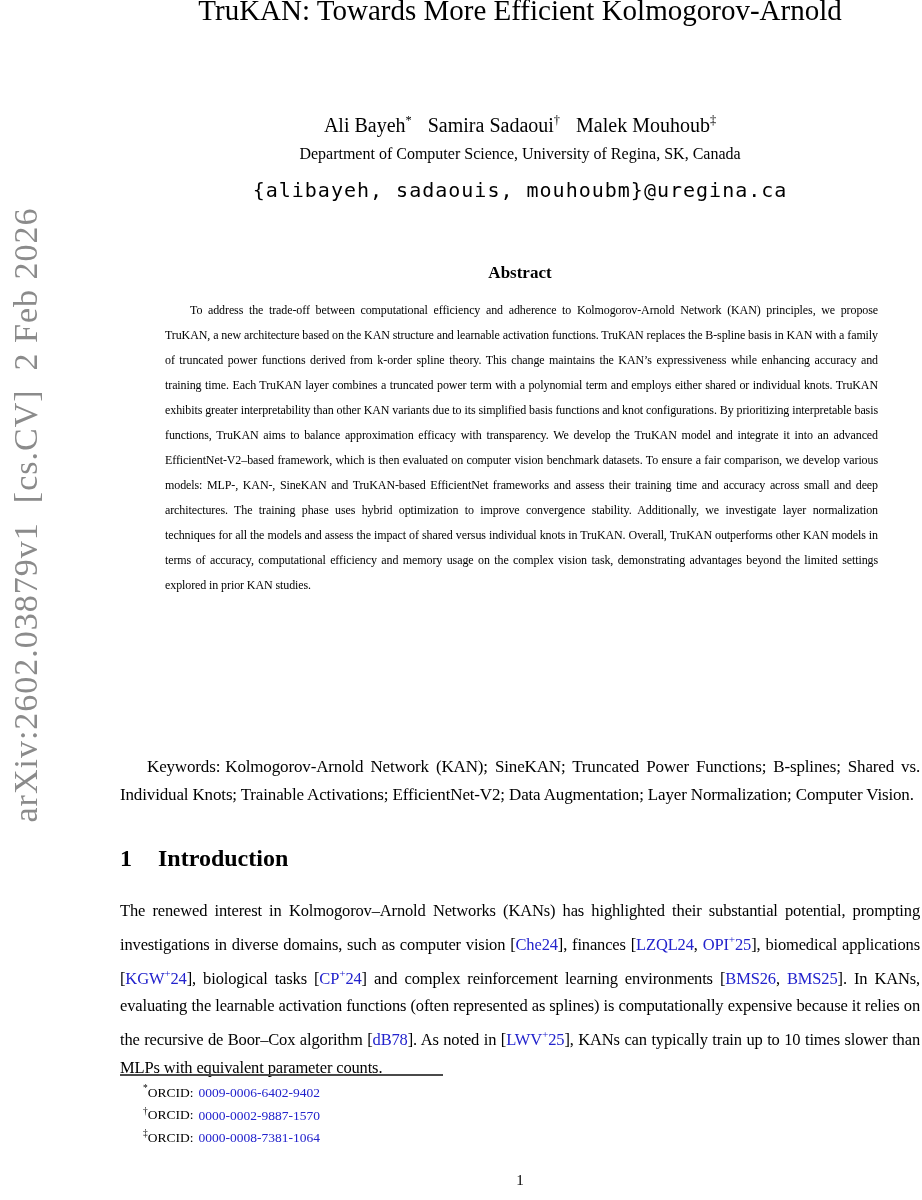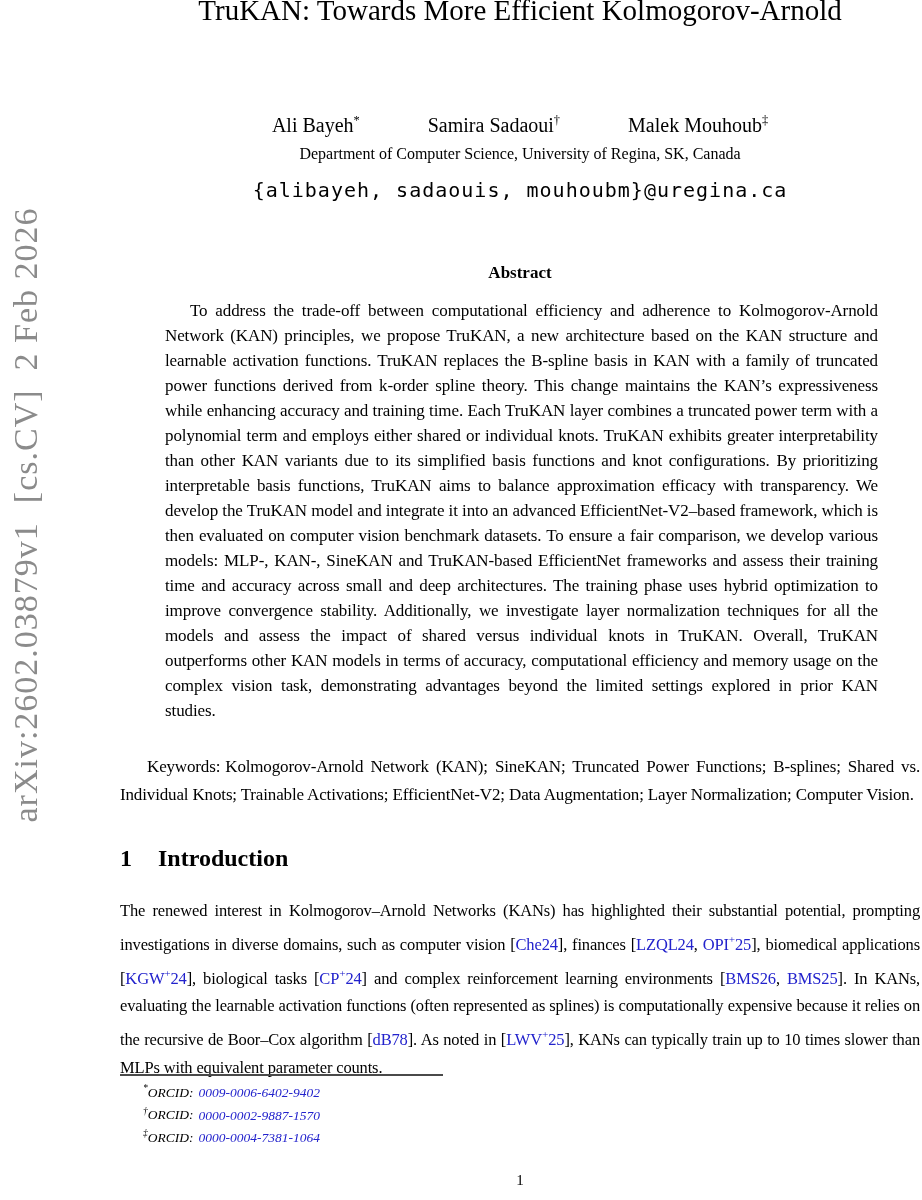--- a/index.html
+++ b/index.html
@@ -13,40 +13,40 @@
     transform: translate(-50%, -50%) rotate(-90deg);
     white-space: pre; font-size: 34px; letter-spacing: 1px;
     color: var(--watermark-gray, #8b8b8b);
   }
   .title {
     position: absolute; left: 120px; top: -14px; width: 800px;
     text-align: center; font-size: 29px; line-height: 48px; color: #000;
   }
   .authors {
     position: absolute; left: 120px; top: 105px; width: 800px;
-    display: flex; justify-content: center; gap: 68px;
+    display: flex; justify-content: center; gap: 16px;
     font-size: 20px; line-height: 30px; color: #000;
   }
   .author sup { font-size: 62%; }
   .affiliation {
     position: absolute; left: 120px; top: 139px; width: 800px;
     text-align: center; font-size: 16px; line-height: 30px; color: #000;
   }
   .email {
     position: absolute; left: 120px; top: 176px; width: 800px;
     text-align: center; font-family: "DejaVu Sans Mono", monospace;
     font-size: 20px; letter-spacing: 1px; line-height: 28px; color: #000;
   }
   .abstract-head {
     position: absolute; left: 120px; top: 263px; width: 800px;
     text-align: center; font-weight: bold; font-size: 17px; color: #000;
   }
   .abstract-body {
     position: absolute; left: 165px; top: 298px; width: 713px;
-    font-size: 17px; line-height: 25px; text-align: justify;
+    font-size: 12px; line-height: 25px; text-align: justify;
     text-indent: 25px; letter-spacing: -0.1px; color: #000;
   }
   .keywords {
     position: absolute; left: 120px; top: 753px; width: 800px;
     font-size: 17px; line-height: 28px; text-align: justify;
     text-indent: 27px; letter-spacing: -0.15px; color: #000;
   }
   .keywords .kw-label { margin-right: 5px; }
   .section-head {
     position: absolute; left: 120px; top: 845px; width: 800px;
@@ -61,21 +61,21 @@
   .intro sup { font-size: 68%; }
   .cite { color: var(--link-blue, #2222cc); }
   .footnote-rule {
     position: absolute; left: 120px; top: 1074px; width: 323px; height: 2px;
     background: var(--rule-gray, #4a4a4a);
   }
   .footnotes {
     position: absolute; left: 120px; top: 1079px; width: 790px;
     font-size: 13.5px; line-height: 19px; color: #000;
   }
-  .footnote { padding-left: 23px; font-style: italic; }
+  .footnote { padding-left: 23px; }
   .footnote sup { font-size: 70%; }
   .footnote .fn-label { margin-right: 5px; }
   .page-num {
     position: absolute; left: 120px; top: 1172px; width: 800px;
     text-align: center; font-size: 15px; color: #000;
   }
 </style>
 </head>
 <body>
 
@@ -109,18 +109,18 @@
     <span class="sec-num">1</span><span>Introduction</span>
   </div>
 
   <div class="intro"><span>The renewed interest in Kolmogorov–Arnold Networks (KANs) has highlighted their substantial potential, prompting investigations in diverse domains, such as computer vision [</span><span class="cite">Che24</span><span>], finances [</span><span class="cite">LZQL24</span><span>, </span><span class="cite">OPI</span><sup class="cite">+</sup><span class="cite">25</span><span>], biomedical applications [</span><span class="cite">KGW</span><sup class="cite">+</sup><span class="cite">24</span><span>], biological tasks [</span><span class="cite">CP</span><sup class="cite">+</sup><span class="cite">24</span><span>] and complex reinforcement learning environments [</span><span class="cite">BMS26</span><span>, </span><span class="cite">BMS25</span><span>]. In KANs, evaluating the learnable activation functions (often represented as splines) is computationally expensive because it relies on the recursive de Boor–Cox algorithm [</span><span class="cite">dB78</span><span>]. As noted in [</span><span class="cite">LWV</span><sup class="cite">+</sup><span class="cite">25</span><span>], KANs can typically train up to 10 times slower than MLPs with equivalent parameter counts.</span></div>
 
   <div class="footnote-rule"></div>
 
   <div class="footnotes">
     <div class="footnote"><sup>*</sup><span class="fn-label">ORCID:</span><span class="cite">0009-0006-6402-9402</span></div>
     <div class="footnote"><sup>†</sup><span class="fn-label">ORCID:</span><span class="cite">0000-0002-9887-1570</span></div>
-    <div class="footnote"><sup>‡</sup><span class="fn-label">ORCID:</span><span class="cite">0000-0004-7381-1064</span></div>
+    <div class="footnote"><sup>‡</sup><span class="fn-label">ORCID:</span><span class="cite">0000-0008-7381-1064</span></div>
   </div>
 
   <div class="page-num">1</div>
 
 </div>
 
 </body></html>

